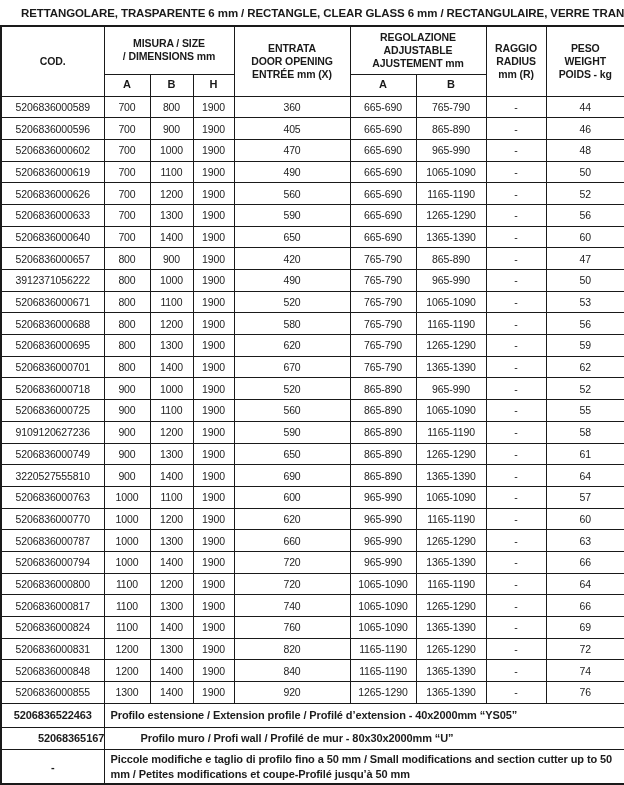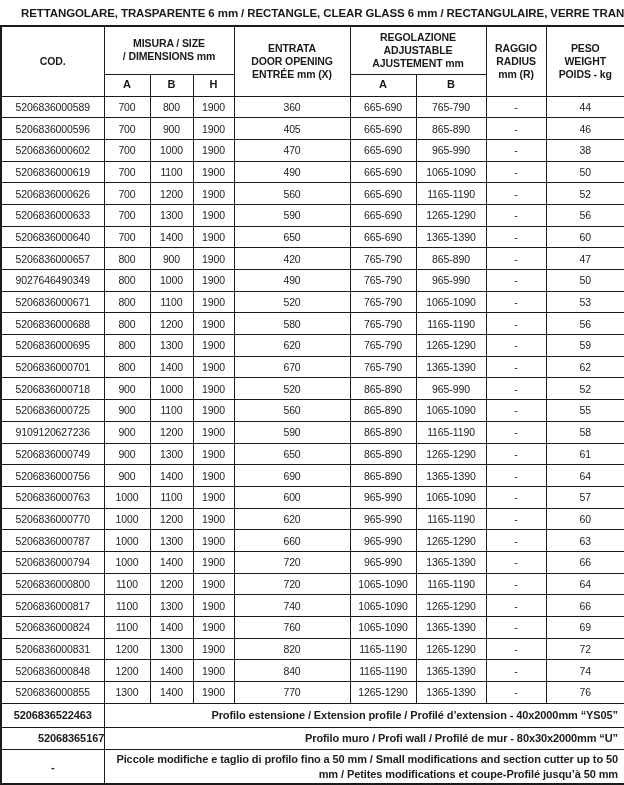--- a/index.html
+++ b/index.html
@@ -57,21 +57,21 @@
   }
   tfoot td {
     font-size: 11px;
     letter-spacing: -0.1px;
     font-weight: bold;
   }
   tfoot tr.foot-1 td { height: 24px; }
   tfoot tr.foot-2 td { height: 22px; padding-left: 36px; }
   tfoot tr.foot-3 td { height: 35px; }
   tfoot td.desc {
-    text-align: right;
+    text-align: left;
     padding: 2px 6px;
     line-height: 1.3;
   }
 </style>
 </head>
 <body>
 
 <div class="page">
 
   <div class="title">RETTANGOLARE, TRASPARENTE 6 mm / RECTANGLE, CLEAR GLASS 6 mm / RECTANGULAIRE, VERRE TRANSPARENT 6 mm</div>
@@ -141,21 +141,21 @@
         </tr>
         <tr>
           <td>5206836000602</td>
           <td>700</td>
           <td>1000</td>
           <td>1900</td>
           <td>470</td>
           <td>665-690</td>
           <td>965-990</td>
           <td>-</td>
-          <td>38</td>
+          <td>48</td>
         </tr>
         <tr>
           <td>5206836000619</td>
           <td>700</td>
           <td>1100</td>
           <td>1900</td>
           <td>490</td>
           <td>665-690</td>
           <td>1065-1090</td>
           <td>-</td>
@@ -199,21 +199,21 @@
           <td>800</td>
           <td>900</td>
           <td>1900</td>
           <td>420</td>
           <td>765-790</td>
           <td>865-890</td>
           <td>-</td>
           <td>47</td>
         </tr>
         <tr>
-          <td>9027646490349</td>
+          <td>3912371056222</td>
           <td>800</td>
           <td>1000</td>
           <td>1900</td>
           <td>490</td>
           <td>765-790</td>
           <td>965-990</td>
           <td>-</td>
           <td>50</td>
         </tr>
         <tr>
@@ -298,21 +298,21 @@
           <td>900</td>
           <td>1300</td>
           <td>1900</td>
           <td>650</td>
           <td>865-890</td>
           <td>1265-1290</td>
           <td>-</td>
           <td>61</td>
         </tr>
         <tr>
-          <td>5206836000756</td>
+          <td>3220527555810</td>
           <td>900</td>
           <td>1400</td>
           <td>1900</td>
           <td>690</td>
           <td>865-890</td>
           <td>1365-1390</td>
           <td>-</td>
           <td>64</td>
         </tr>
         <tr>
@@ -412,21 +412,21 @@
           <td>1165-1190</td>
           <td>1365-1390</td>
           <td>-</td>
           <td>74</td>
         </tr>
         <tr>
           <td>5206836000855</td>
           <td>1300</td>
           <td>1400</td>
           <td>1900</td>
-          <td>770</td>
+          <td>920</td>
           <td>1265-1290</td>
           <td>1365-1390</td>
           <td>-</td>
           <td>76</td>
         </tr>
       </tbody>
 
     <tfoot>
       <tr class="foot-1">
         <td>5206836522463</td>

